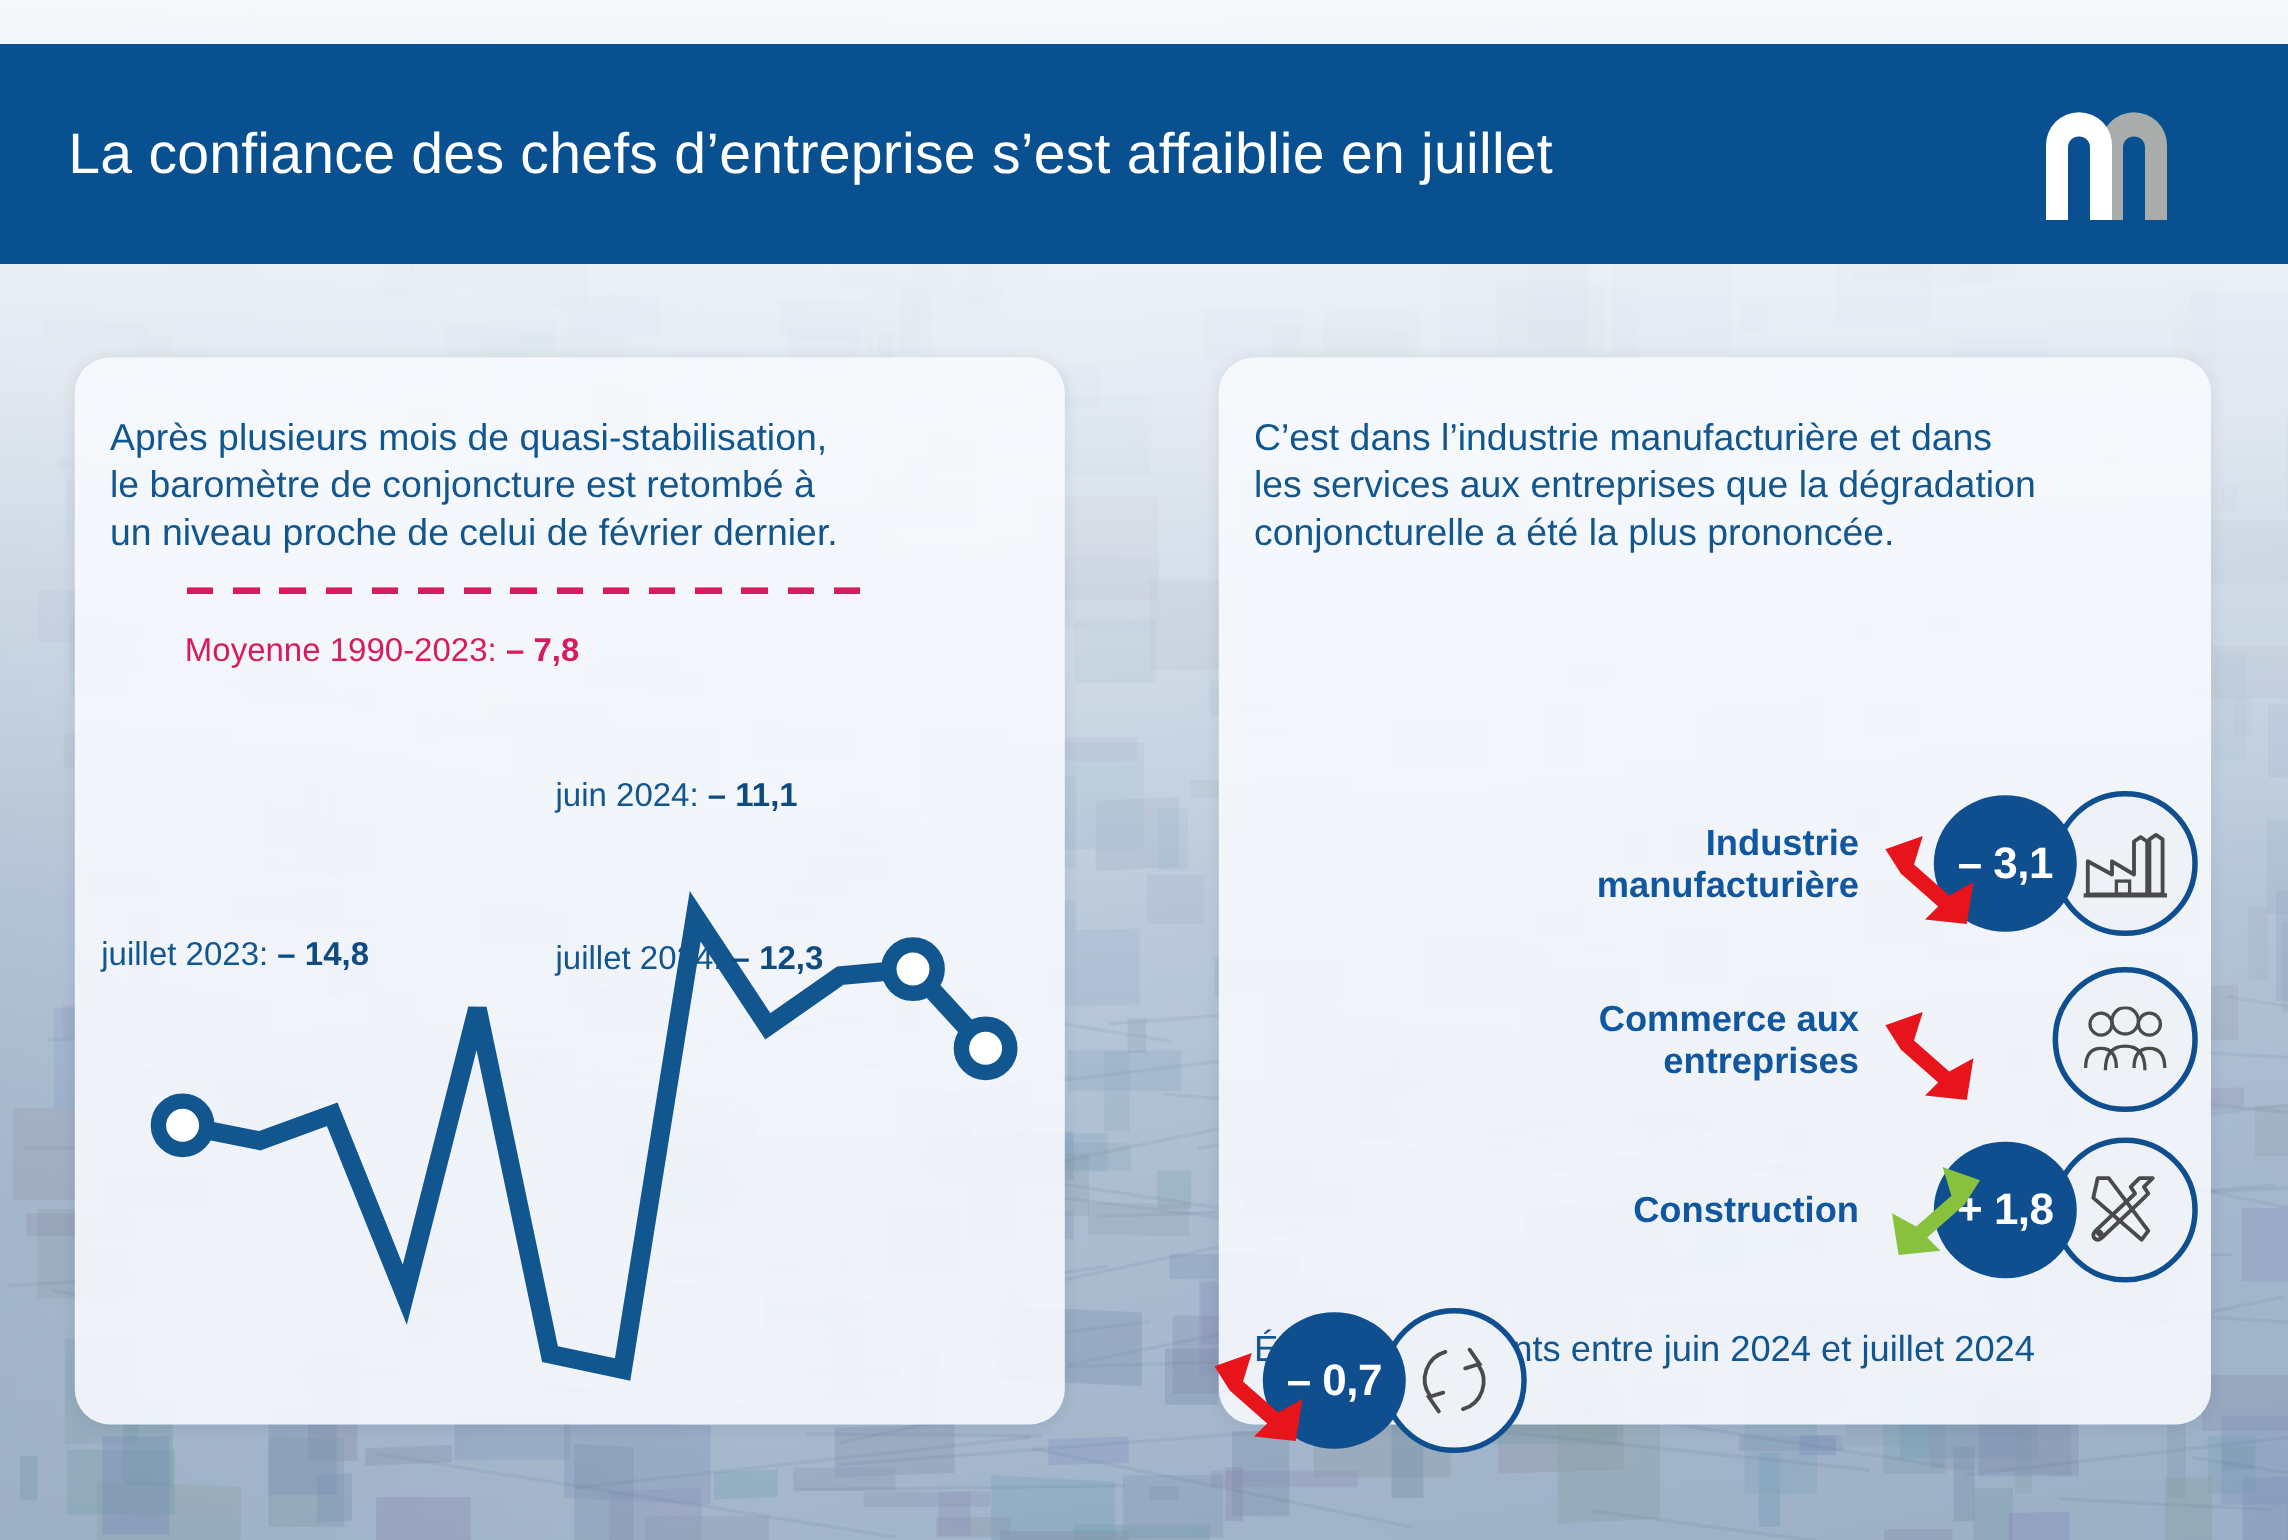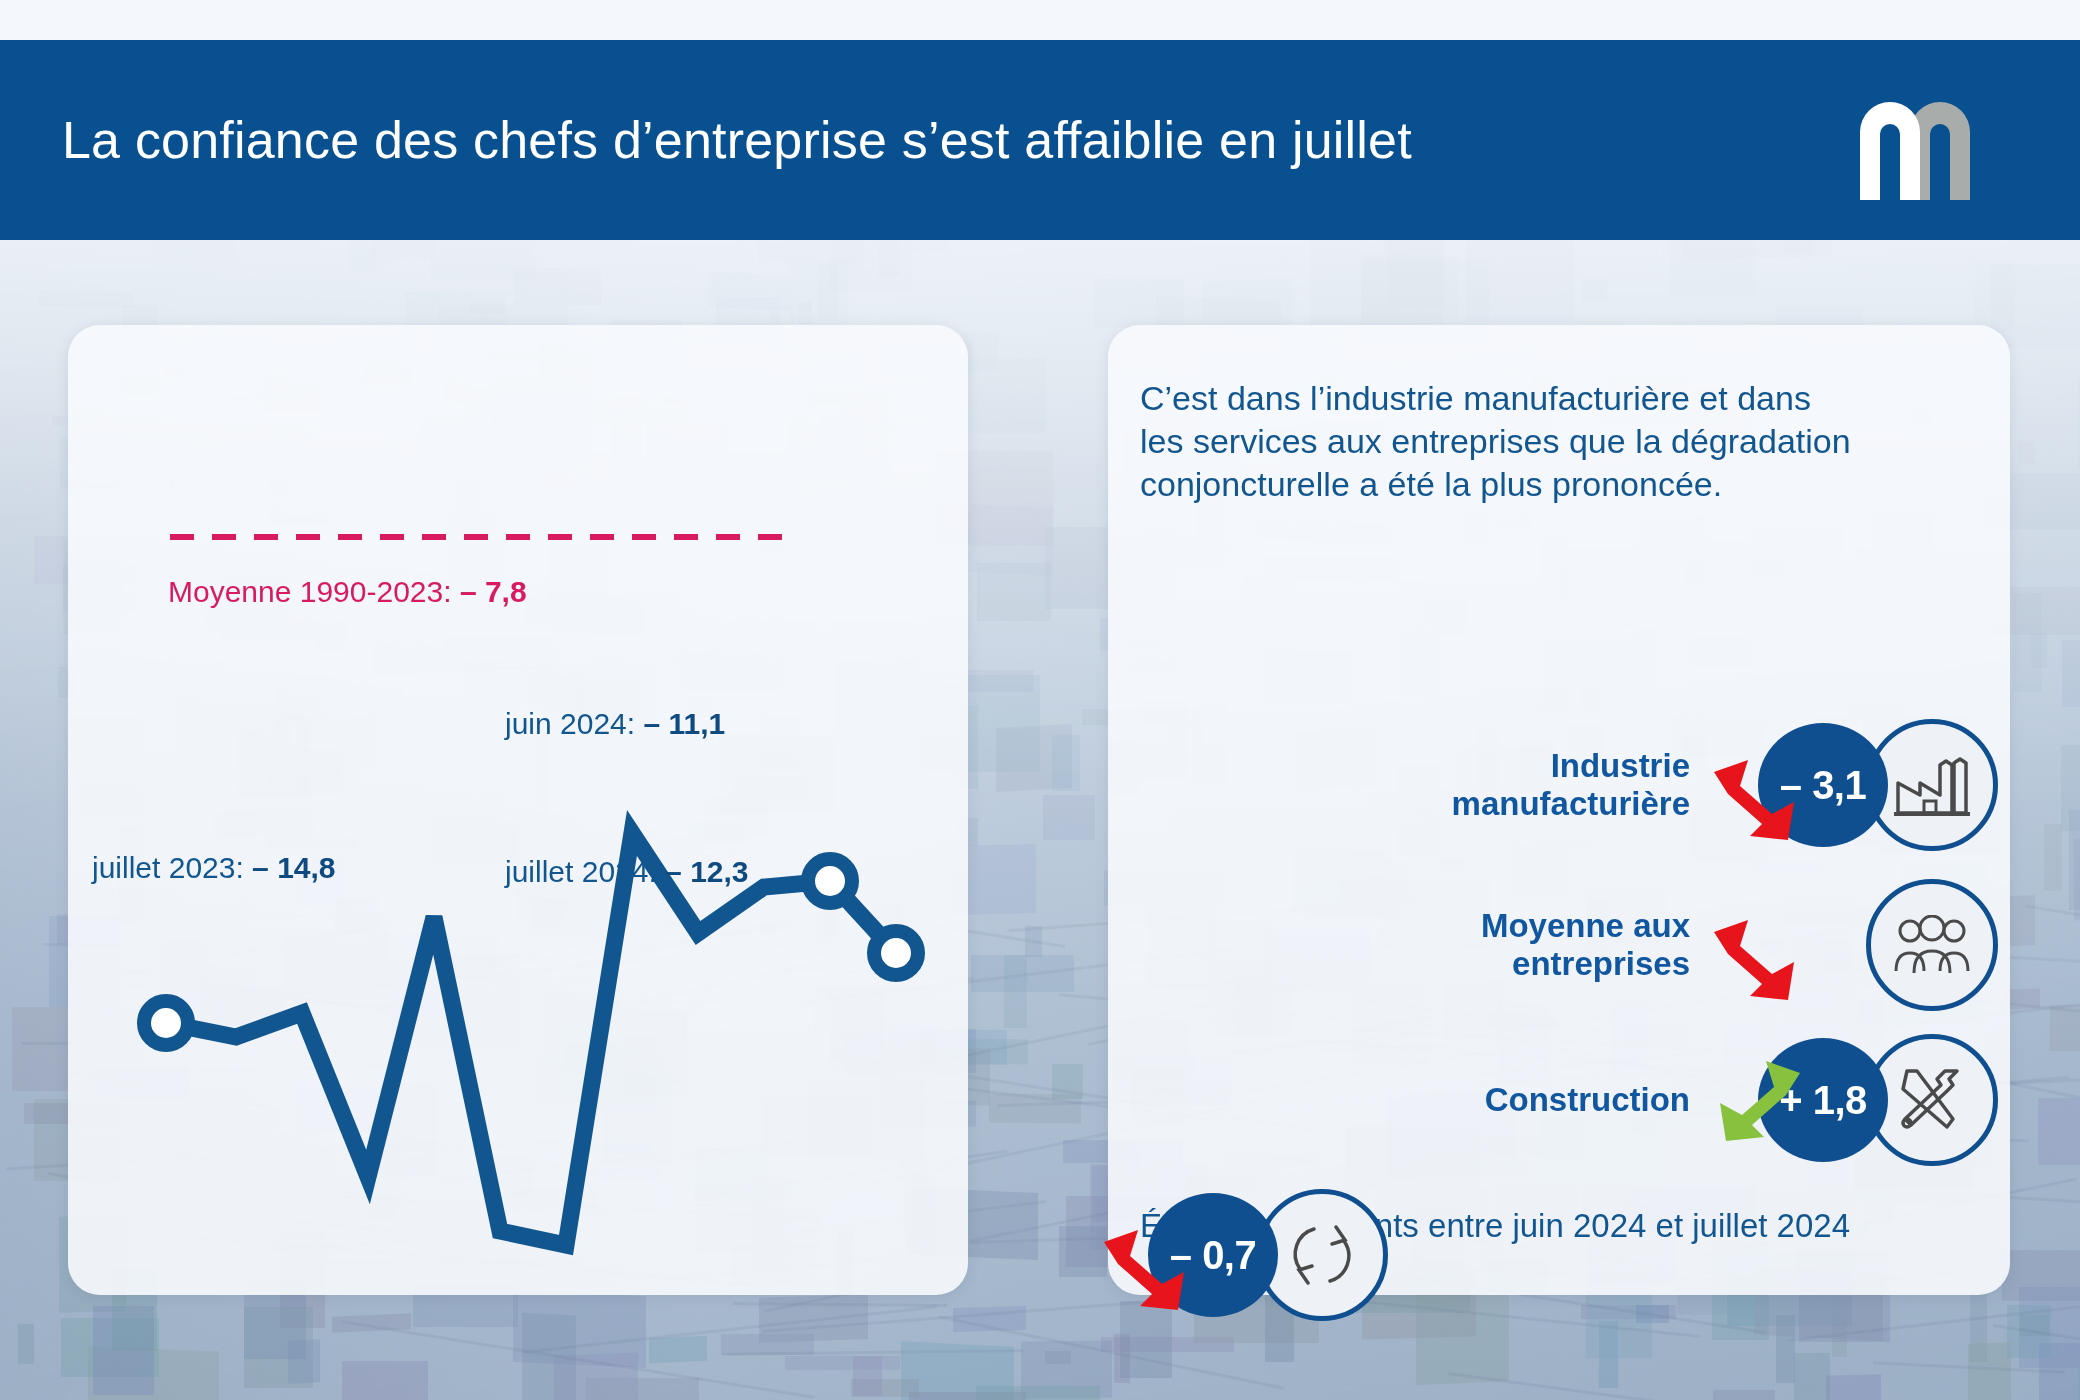--- a/index.html
+++ b/index.html
@@ -621,20 +621,25 @@
 <div id="header">
   <div id="header-title">La confiance des chefs d’entreprise s’est affaiblie en juillet</div>
   <svg id="logo" viewBox="0 0 160 120">
     <path d="M60 120 L60 52 A30 30 0 0 1 120 52 L120 120 L100 120 L100 54 A10 10 0 0 0 80 54 L80 120 Z" fill="#a8acaa"></path>
     <path d="M10 120 L10 52 A30 30 0 0 1 70 52 L70 120 L50 120 L50 54 A10 10 0 0 0 30 54 L30 120 Z" fill="#ffffff"></path>
   </svg>
 </div>
 
 <div class="panel" id="panel-left">
 
+  <div class="panel-text" id="left-intro">
+    <div>Après plusieurs mois de quasi-stabilisation,</div>
+    <div>le baromètre de conjoncture est retombé à</div>
+    <div>un niveau proche de celui de février dernier.</div>
+  </div>
 
   <div id="avg-dash"></div>
   <div id="avg-label">
     <span>Moyenne 1990-2023: </span><b>– 7,8</b>
   </div>
 
   <svg id="chart-svg" viewBox="0 0 900 970">
     <polyline points="98,698 168,712 234,688 300,852 366,592 432,906 498,920 564,508 630,608 696,562 762,556 762,556 828,628" fill="none" stroke="#12568f" stroke-width="17" stroke-linejoin="miter" stroke-linecap="butt"></polyline>
     <circle cx="98" cy="698" r="22" fill="#ffffff" stroke="#12568f" stroke-width="14"></circle>
     <circle cx="762" cy="556" r="22" fill="#ffffff" stroke="#12568f" stroke-width="14"></circle>
@@ -677,21 +682,21 @@
           <path d="M4 60 L4 30 L26 42 L26 30 L46 42 L46 12 L52 8 L58 12 L58 60 Z M60 60 L60 10 L66 6 L72 10 L72 60 Z" fill="none" stroke="#4a4a4a" stroke-width="3.5" stroke-linejoin="round"></path>
           <rect x="30" y="48" width="12" height="12" fill="none" stroke="#4a4a4a" stroke-width="3"></rect>
           <line x1="0" y1="61" x2="76" y2="61" stroke="#4a4a4a" stroke-width="4"></line>
         </svg>
       </div>
     </div>
   </div>
 
   <div class="sector-row" id="row-1">
     <div class="sector-name">
-      <div>Moyenne aux</div>
+      <div>Commerce aux</div>
       <div>entreprises</div>
     </div>
     <div class="badge-wrap">
       <svg class="arrow" viewBox="0 0 96 86">
         <path d="M4 14 L38 2 L30 28 L62 56 L84 44 L78 82 L40 78 L52 66 L18 36 Z" fill="#e8141b"></path>
       </svg>
       <div class="icon-ellipse">
         <svg width="80" height="60" viewBox="0 0 80 60">
           <g fill="none" stroke="#4a4a4a" stroke-width="3">
             <circle cx="18" cy="16" r="10"></circle>

